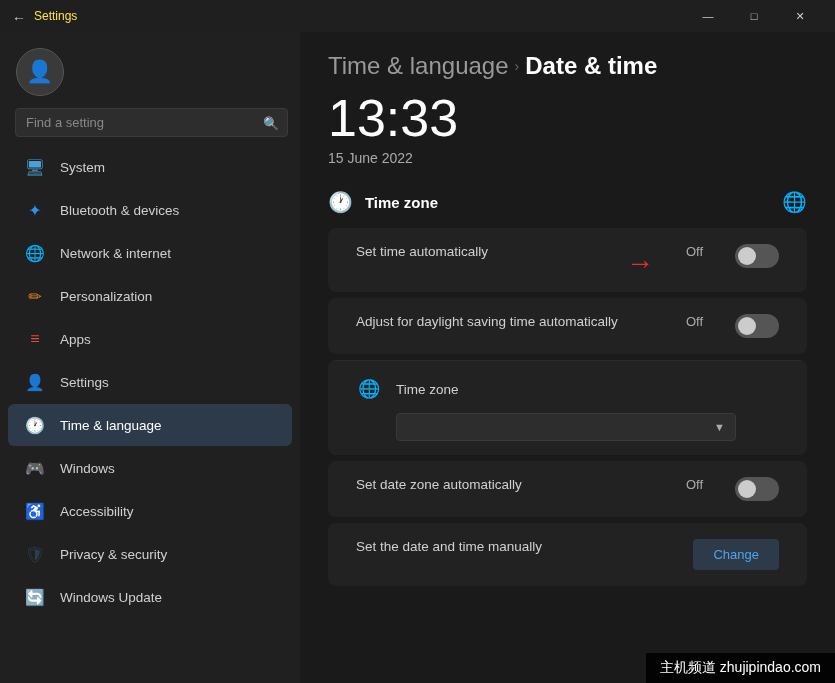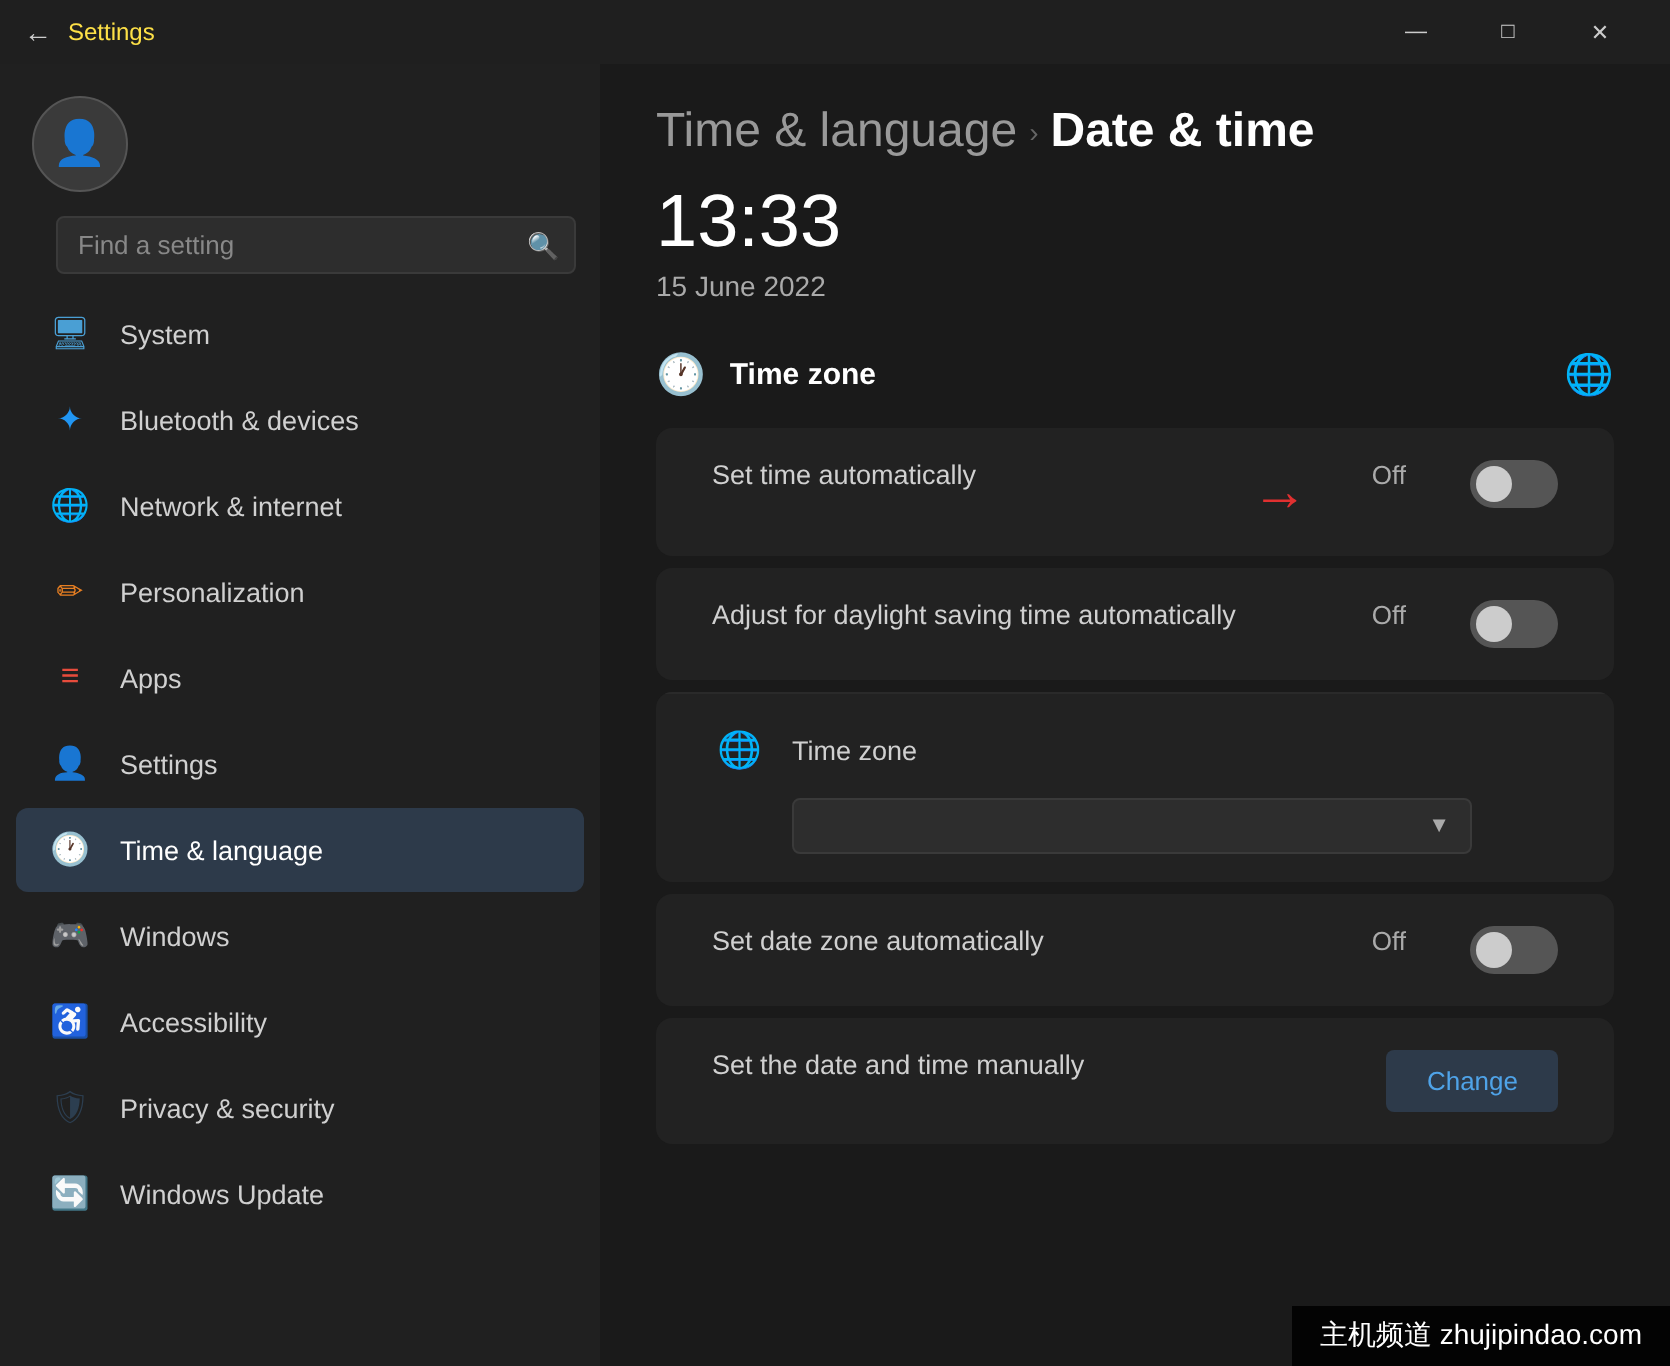--- a/index.html
+++ b/index.html
@@ -85,21 +85,21 @@
       border: 1px solid #555;
       display: flex;
       align-items: center;
       justify-content: center;
       font-size: 22px;
       color: #aaa;
       flex-shrink: 0;
     }
 
     .sidebar-search {
-      margin: 0 12px 8px 28px;
+      margin: 0 12px 8px 15px;
       position: relative;
     }
     .sidebar-search input {
       width: 100%;
       background: #2d2d2d;
       border: 1px solid #3a3a3a;
       border-radius: 4px;
       color: #ccc;
       padding: 6px 32px 6px 10px;
       font-size: 13px;
@@ -154,21 +154,21 @@
       display: flex;
       align-items: center;
       gap: 6px;
       margin-bottom: 4px;
     }
     .breadcrumb-separator { font-size: 14px; color: #666; }
     .breadcrumb-current { color: #fff; font-size: 24px; font-weight: 600; }
     .breadcrumb-parent { color: #999; font-size: 24px; font-weight: 400; }
 
     .current-time {
-      font-size: 37px;
+      font-size: 52px;
       font-weight: 300;
       color: #fff;
       margin: 12px 0 0 0;
       line-height: 1;
     }
     .current-date {
       font-size: 14px;
       color: #aaa;
       margin-top: 6px;
     }

